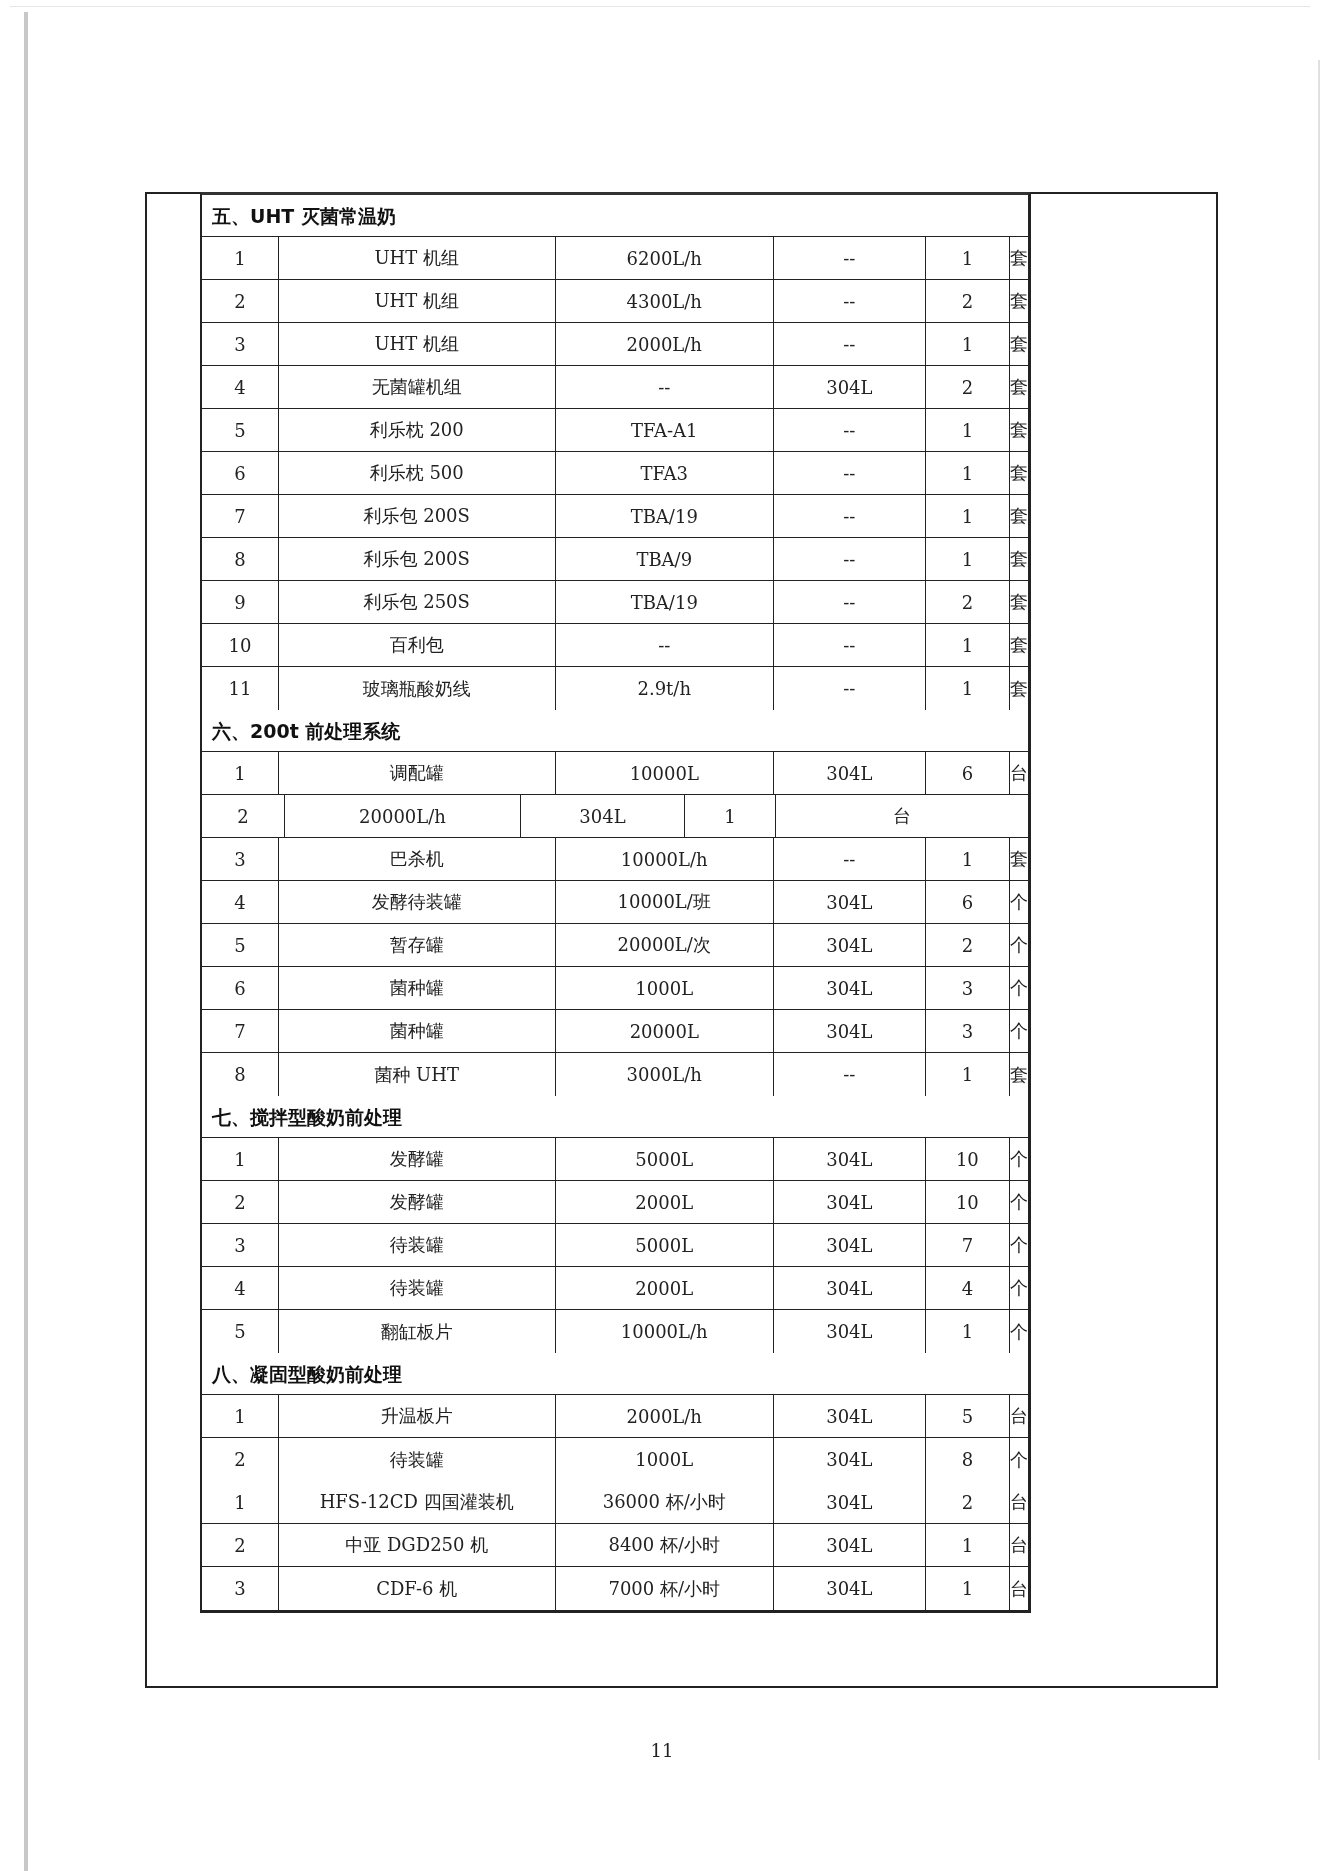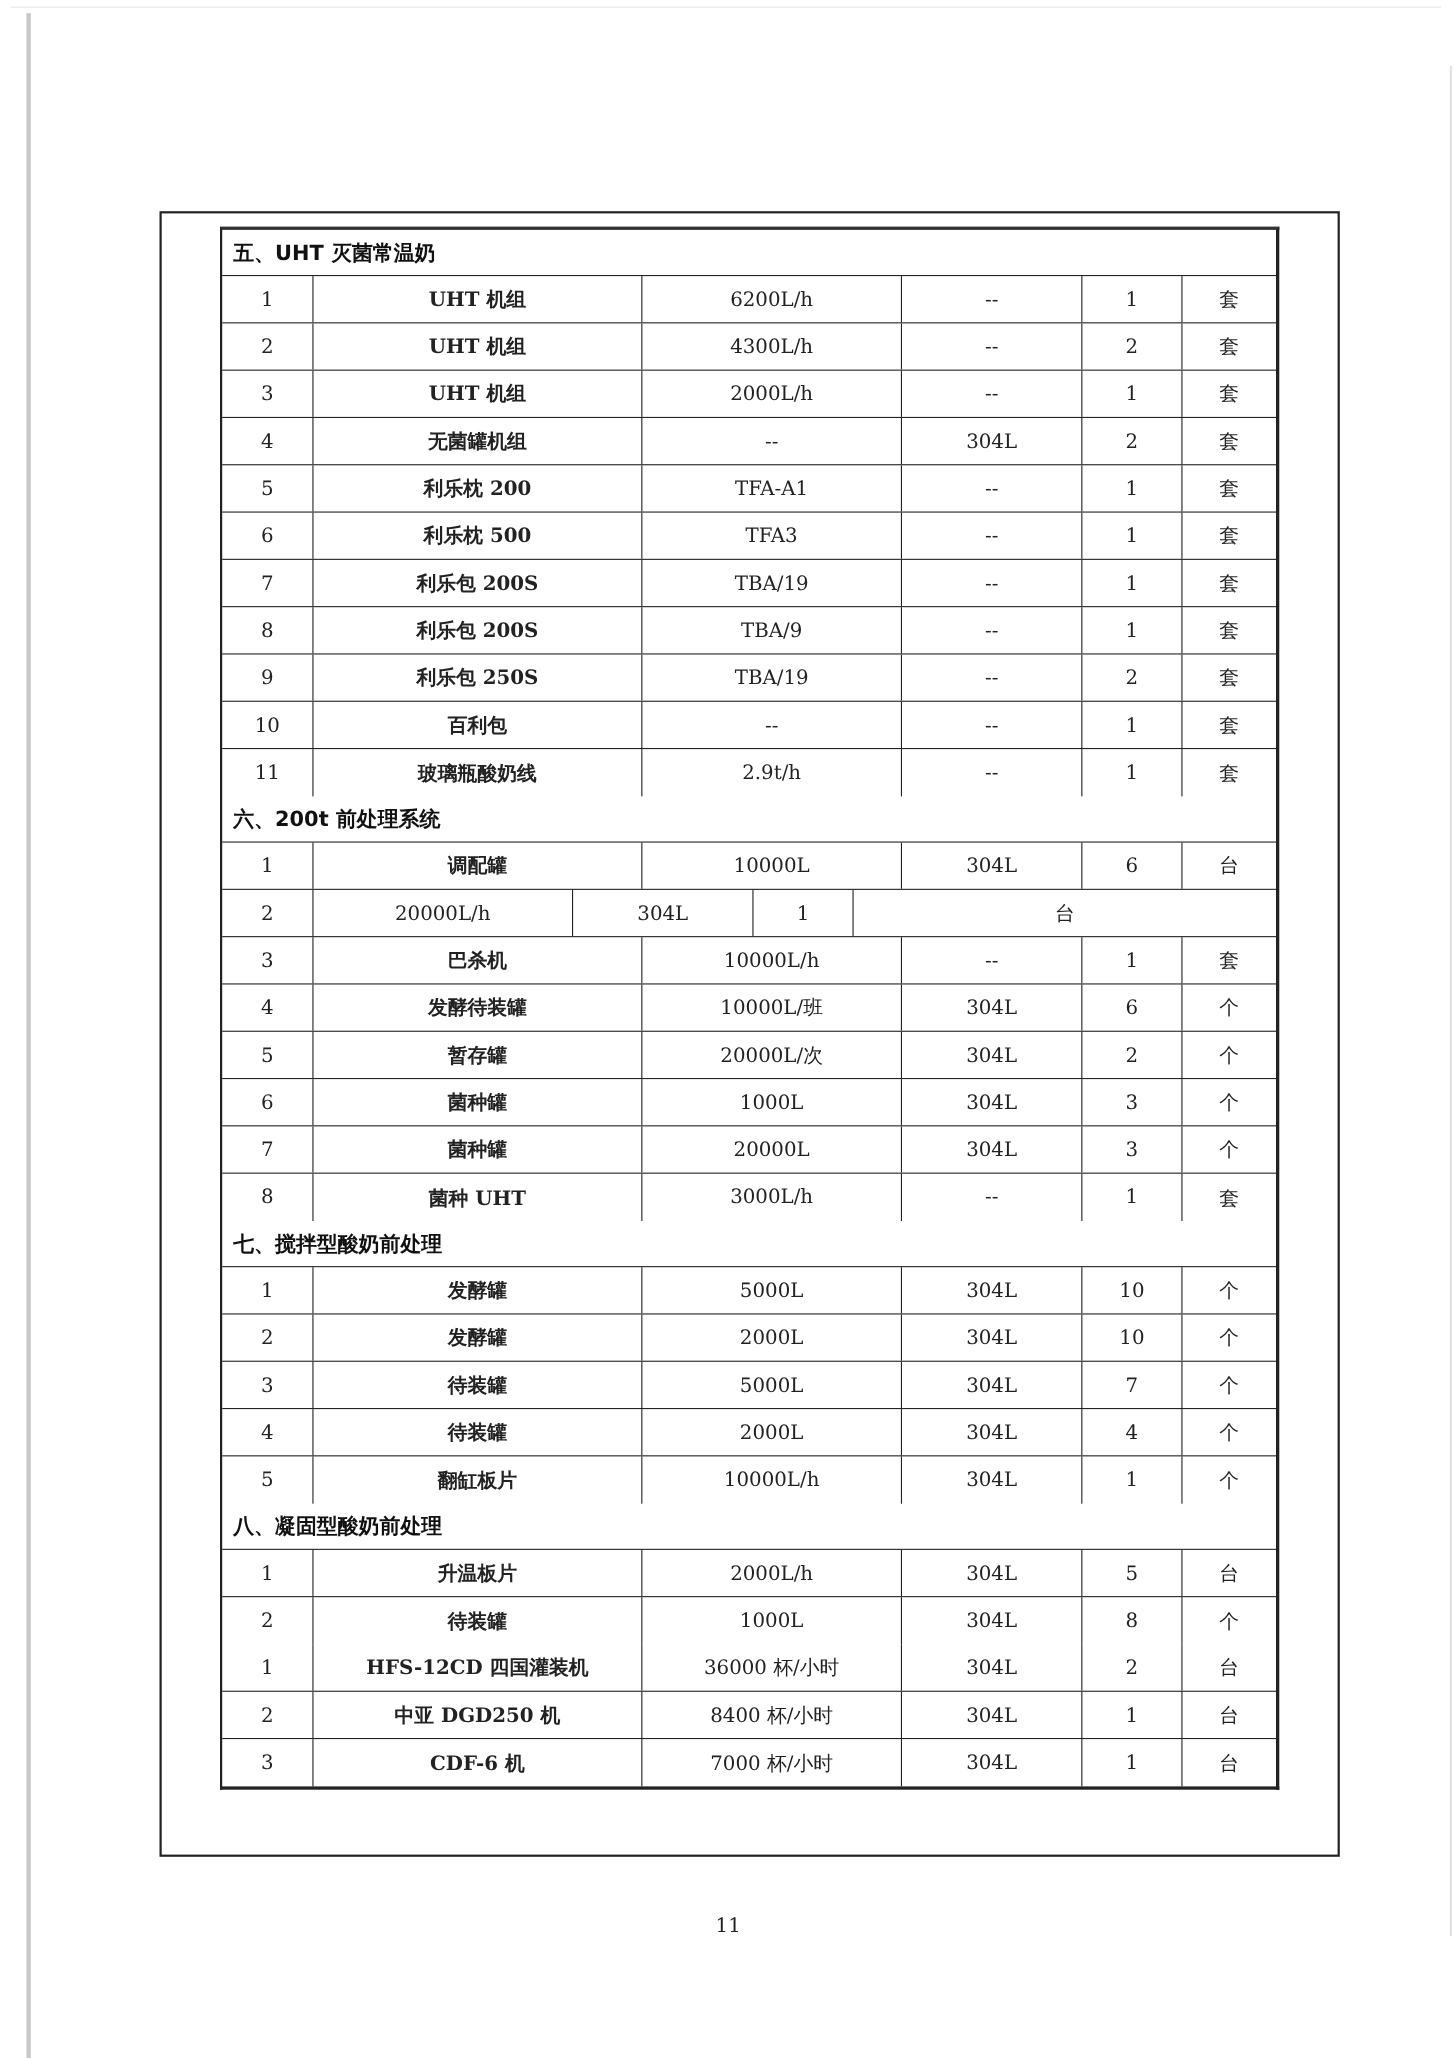--- a/index.html
+++ b/index.html
@@ -19,21 +19,21 @@
   }
   .scan-edge-right {
     position: absolute; left: 1318px; top: 60px; width: 2px; height: 1700px;
     background: #e0e0e0;
   }
   .outer-frame {
     position: absolute; left: 145px; top: 192px; width: 1073px; height: 1496px;
     border: 2px solid #222; box-sizing: border-box;
   }
   .inner-table {
-    position: absolute; left: 200px; top: 206px; width: 963px;
+    position: absolute; left: 200px; top: 192px; width: 831px;
     border-left: 2px solid #222; border-right: 3px solid #222;
     border-top: 3px solid #333; border-bottom: 3px solid #222;
     box-sizing: border-box;
   }
   .section-header {
     height: 42px; border-bottom: 1.5px solid #222; box-sizing: border-box;
     font-family: "DejaVu Sans", "Liberation Sans", sans-serif;
     font-weight: bold; font-size: 19px; line-height: 42px;
     padding-left: 10px; color: #111;
   }
@@ -41,21 +41,21 @@
     display: flex; height: 43px; border-bottom: 1.5px solid #222; box-sizing: border-box;
   }
   .row:last-child { border-bottom: none; }
   .cell {
     box-sizing: border-box; border-right: 1.5px solid #222;
     display: flex; align-items: center; justify-content: center;
     font-size: 18px; color: #222; white-space: nowrap;
   }
   .cell:last-child { border-right: none; }
   .c-idx { width: 83px; }
-  .c-name { width: 299px; font-weight: bold; }
+  .c-name { width: 299px; }
   .c-spec { width: 236px; }
   .c-mat { width: 164px; }
   .c-qty { width: 91px; }
   .c-unit { flex: 1; }
   .page-number {
     position: absolute; left: 640px; top: 1740px; width: 44px; text-align: center;
     font-size: 18px; color: #222;
   }
 </style>
 </head>

